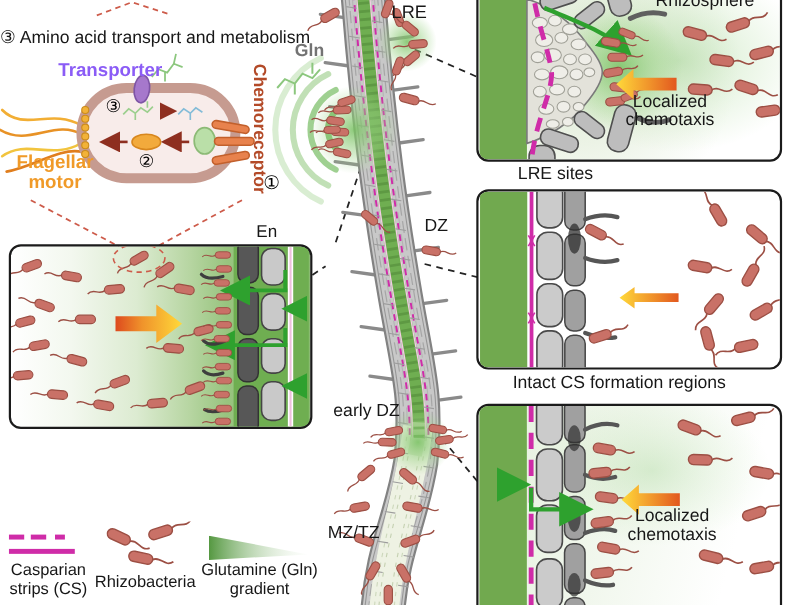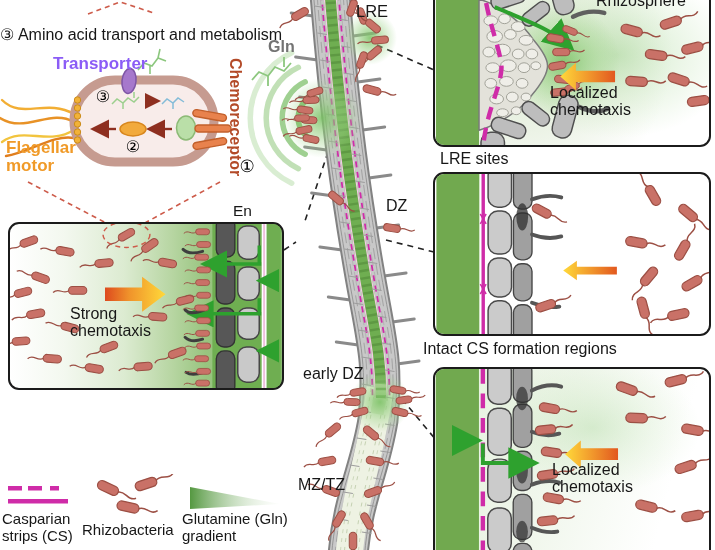--- a/index.html
+++ b/index.html
@@ -1,23 +1,23 @@
 <!DOCTYPE html>
 <html><head>
 <meta charset="utf-8">
 <style>
   html,body{margin:0;padding:0;background:#fff}
   .canvas{position:relative;width:715px;height:550px;overflow:hidden;background:#fff;
           font-family:"Liberation Sans",sans-serif;color:#171717}
   svg{display:block}
   .abs{position:absolute}
   .lbl{position:absolute;font-size:16px;line-height:1.06;white-space:nowrap;color:#171717}
-  .ctr{text-align:left;white-space:normal}
+  .ctr{text-align:center;white-space:normal}
   .panel{position:absolute;border:2px solid #1b1b1b;border-radius:11px;box-sizing:border-box;overflow:hidden}
-  .cap{position:absolute;font-size:15.5px;line-height:1.16;color:#171717}
+  .cap{position:absolute;font-size:15.5px;text-align:center;line-height:1.16;color:#171717}
   .vert{writing-mode:vertical-rl;text-orientation:mixed}
   #left-panel{left:8px;top:222px;width:276px;height:168px;
      background:linear-gradient(90deg,#ffffff 0%,#f3f8ef 20%,#dcebd1 42%,#b6d5a1 60%,#98c47f 72%,#8abb72 100%)}
   #p1{left:433px;top:-40px;width:278px;height:187px;
      background:radial-gradient(circle at 32% 50%,#dcead2 0%,#ecf3e6 38%,#ffffff 72%)}
   #p2{left:433px;top:172px;width:278px;height:164px;background:#ffffff}
   #p3{left:433px;top:367px;width:278px;height:195px;
      background:linear-gradient(105deg,#e4f0dc 0%,#f1f7ed 45%,#ffffff 82%)}
 </style>
 </head>
@@ -493,21 +493,20 @@
   <div class="lbl ctr" style="left:6px;top:139px;width:88px;font-size:17px;font-weight:bold;color:#f09a28">Flagellar motor</div>
 
   <div class="lbl" style="left:268px;top:39px;font-weight:bold;color:#737373">Gln</div>
   <div class="lbl" style="left:356px;top:3px;font-size:16.5px">LRE</div>
   <div class="lbl" style="left:386px;top:198px">DZ</div>
   <div class="lbl" style="left:303px;top:366px">early DZ</div>
   <div class="lbl" style="left:298px;top:477px">MZ/TZ</div>
   <div class="lbl" style="left:233px;top:203px;font-size:15.5px">En</div>
   <div class="lbl" style="left:596px;top:-7px">Rhizosphere</div>
 
-  <div class="lbl ctr" style="left:70px;top:306px;width:118px">Strong chemotaxis</div>
   <div class="lbl ctr" style="left:550px;top:85px;width:118px">Localized chemotaxis</div>
   <div class="lbl ctr" style="left:552px;top:462px;width:118px">Localized chemotaxis</div>
 
   <div class="cap" style="left:440px;top:150px;width:130px;font-size:16px">LRE sites</div>
   <div class="cap" style="left:423px;top:340px;width:280px;font-size:16px">Intact CS formation regions</div>
 
   <div>
     <svg class="abs" style="left:8px;top:484px" width="64" height="24" viewBox="0 0 64 24">
       <g fill="#cf2ca8">
         <rect x="0" y="2" width="14" height="4.5"></rect>

